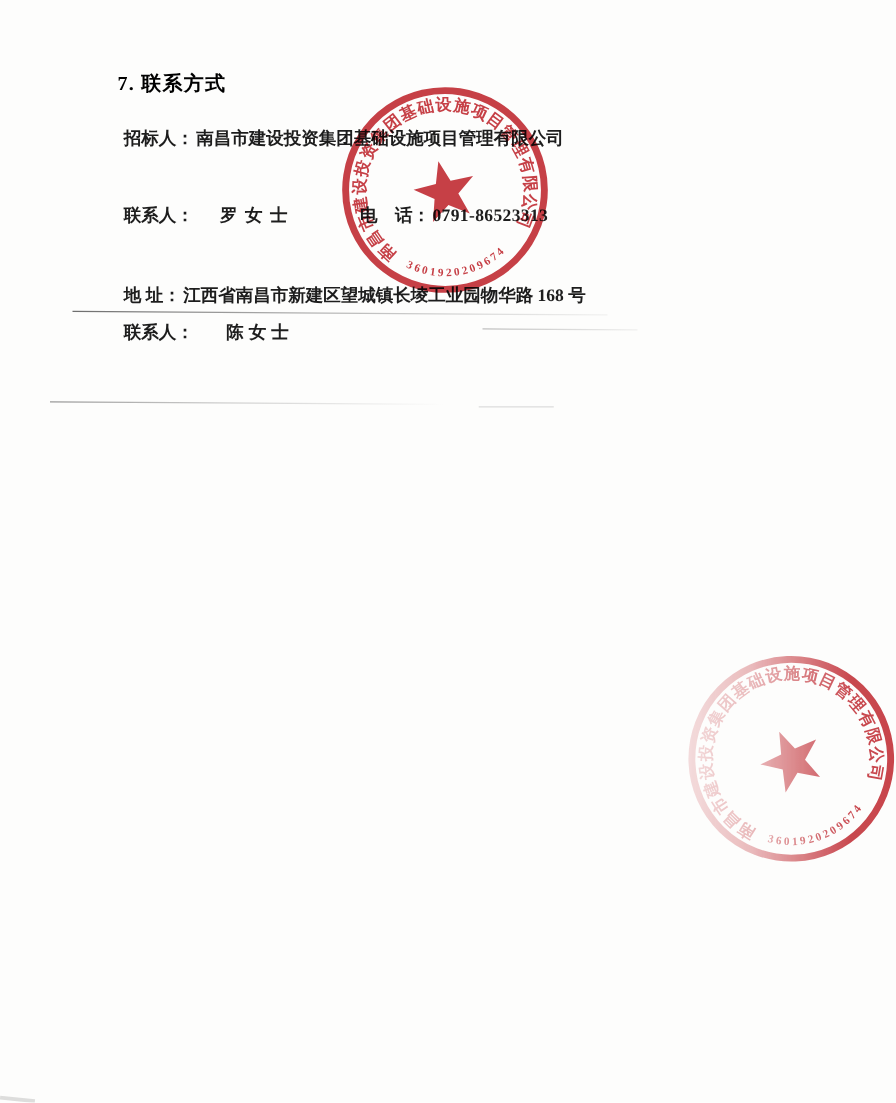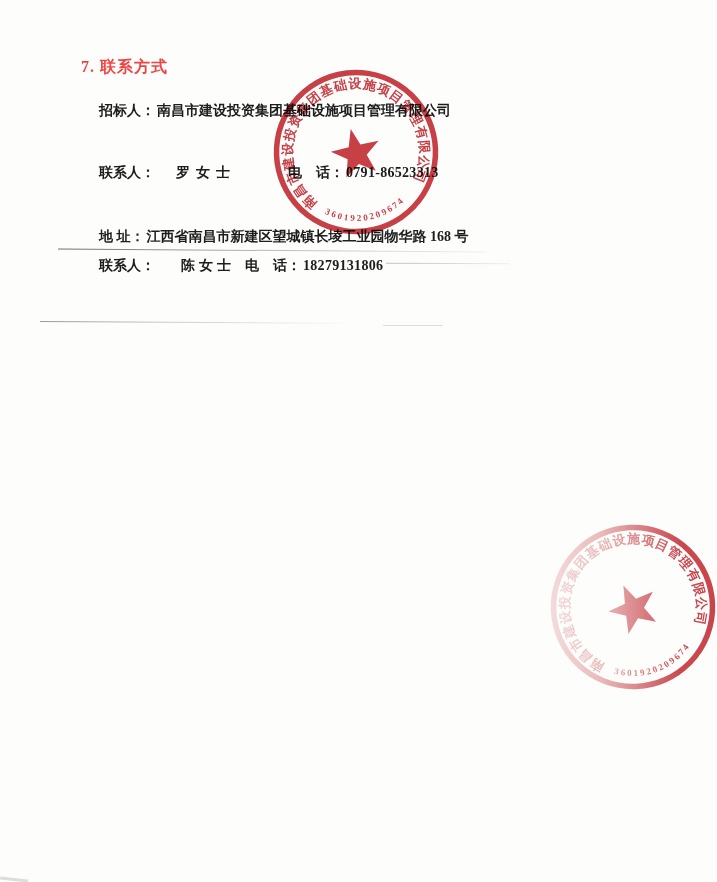--- a/index.html
+++ b/index.html
@@ -4,22 +4,22 @@
 <style>
   html,body{margin:0;padding:0;}
   body{
     width:717px;height:882px;position:relative;overflow:hidden;
     background:#fdfdfc;
     font-family:"Liberation Serif","DejaVu Serif",serif;
   }
   .page{position:absolute;inset:0;}
   
   .heading{
-    position:absolute;left:81px;top:57px;
-    font-size:16px;font-weight:700;color:#ef4444;letter-spacing:1px;
+    position:absolute;left:94px;top:57px;
+    font-size:16px;font-weight:700;color:#000000;letter-spacing:1px;
   }
   
   .row{
     position:absolute;left:99px;white-space:nowrap;
     font-size:14px;font-weight:700;color:#1d1d1d;
   }
   .r1{top:102px;}
   .r2{top:133px;}
   .r3{top:164px;width:560px;}
   .r4{top:196px;}
@@ -64,21 +64,20 @@
     <span class="tel"><span>电　话：</span><span class="telnum">0791-86523313</span></span>
   </div>
 
 
   <div class="row r5">
     <span>地 址：</span><span class="val">江西省南昌市新建区望城镇长堎工业园物华路 168 号</span>
   </div>
 
   <div class="row r6">
     <span>联系人：</span><span class="val">陈女士</span>
-    <span class="tel"><span>电　话：</span><span class="telnum">18279131806</span></span>
   </div>
 
   <div class="scanline lineA"></div>
   <div class="scanline lineB"></div>
   <div class="scanline lineC"></div>
   <div class="scanline lineD"></div>
   <div class="corner-smudge"></div>
 
   <svg class="stamp-svg" width="717" height="882" viewBox="0 0 717 882">
     <defs>

